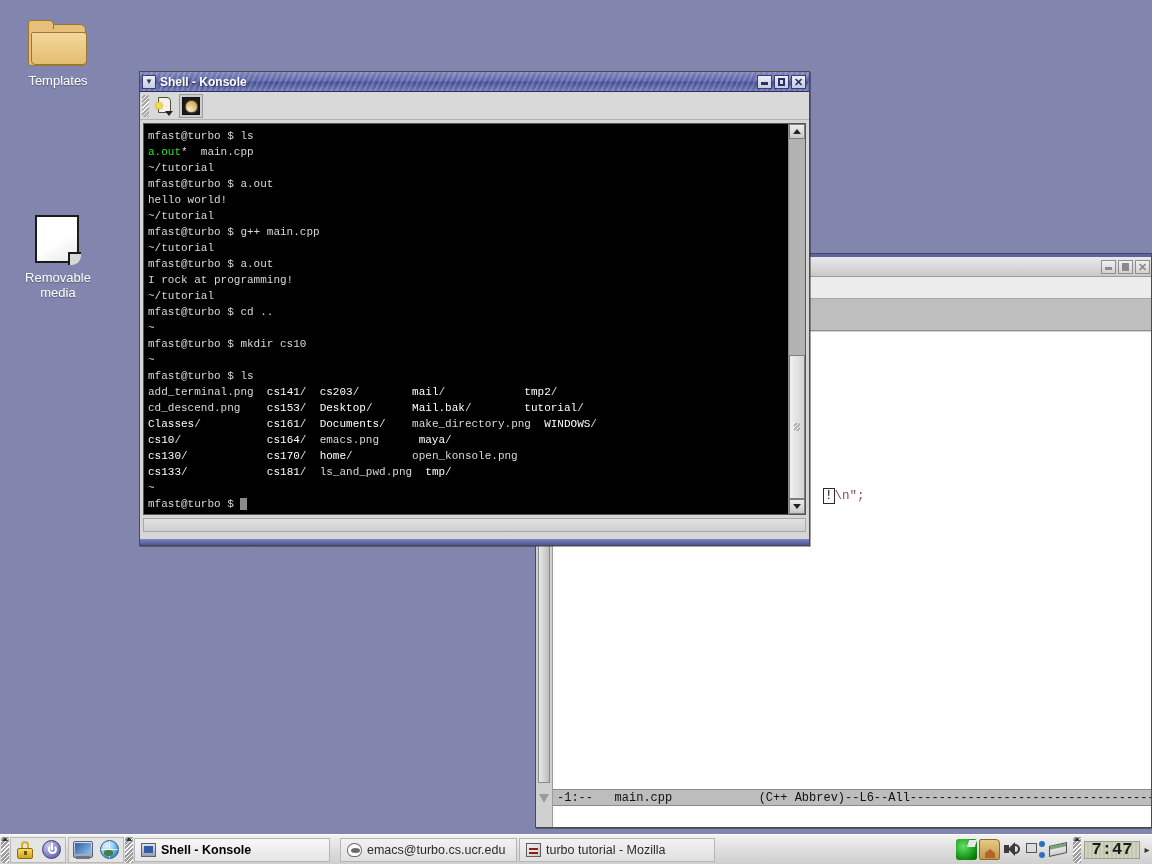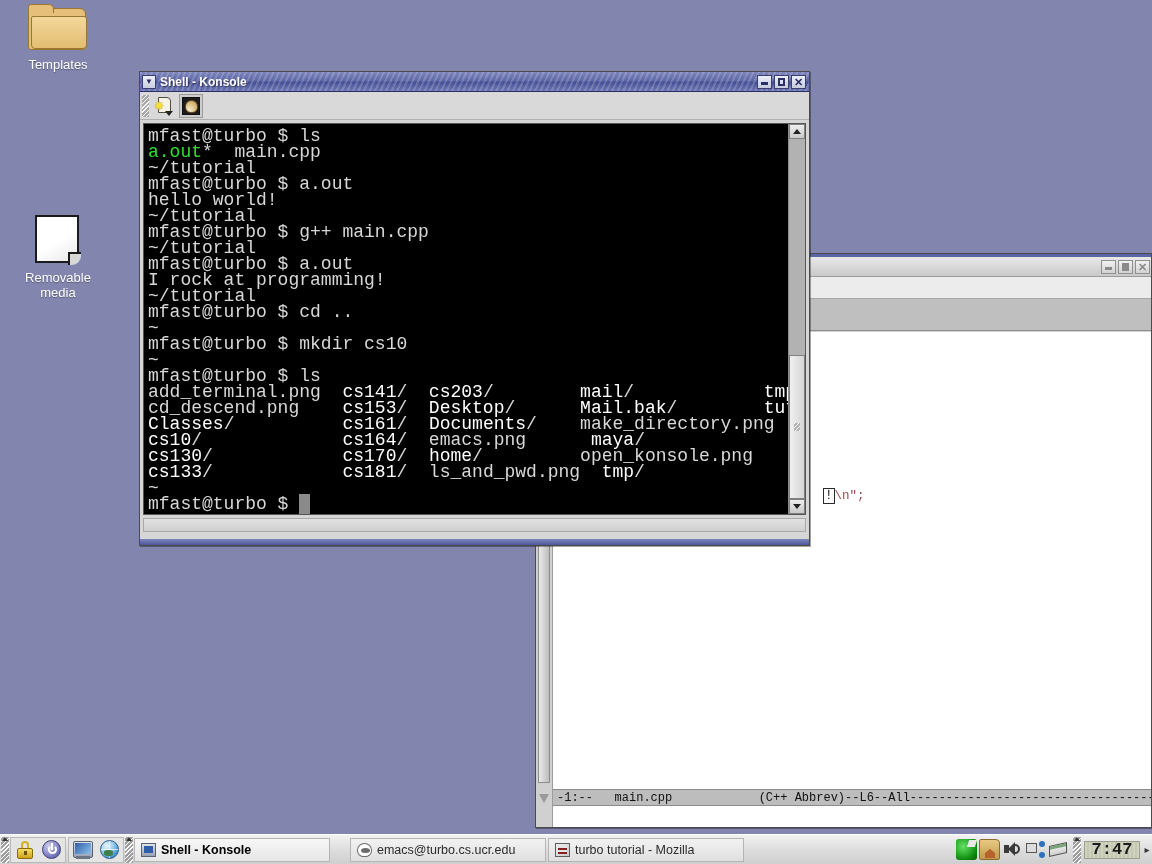--- a/index.html
+++ b/index.html
@@ -188,21 +188,21 @@
     background:#000;
     margin: 3px;
     border:1px solid #555;
     height: 392px;
     display:flex;
   }
   .term-text {
     flex:1 1 auto;
     color:#d8d8d8;
     font-family:"Liberation Mono","DejaVu Sans Mono",monospace;
-    font-size:18px;
+    font-size:11px;
     line-height:16px;
     padding: 4px 0 18px 4px;
     white-space:pre;
     overflow:hidden;
   }
   .grn { color:#2ee02e; }
   .blu { color:#ffffff; }
   .wht { color:#d8d8d8; }
   .cursor { background:#8a8a8a; color:#8a8a8a; }
 
@@ -380,21 +380,21 @@
     font-size:17px; font-weight:bold; color:#1b1b1b; letter-spacing:0px;
     padding:0 5px;
   }
   .tk-arrow-r { width:10px; text-align:center; font-size:10px; color:#333; }
 </style>
 </head>
 <body>
 
 <div id="screen">
 
-  <div class="desk-icon" style="left:3px; top:4px;text-align:center;">
+  <div class="desk-icon" style="left:3px; top:20px;text-align:center;">
     <span class="glyph folder-ico">
       <span class="back"></span>
         <span class="tab"></span>
         <span class="front"></span>
     </span>
     <span class="desk-label">Templates</span>
   </div>
 
 
   <div class="desk-icon" style="left:3px; top:215px;">
@@ -545,21 +545,21 @@
           </span>
       </div>
     </div>
 
     <div class="tk-grip"></div>
 
     <div class="task-btn active" style="width:196px;">
       <span class="mini mini-kons"></span>
       <span>Shell - Konsole</span>
     </div>
-    <div class="task-btn" style="width:196px; margin-left:20px;">
+    <div class="task-btn" style="width:177px; margin-left:10px;">
       <span class="mini mini-gnu"></span>
       <span>emacs@turbo.cs.ucr.edu</span>
     </div>
     <div class="task-btn" style="width:196px; margin-left:2px;">
       <span class="mini mini-moz"></span>
       <span>turbo tutorial - Mozilla</span>
     </div>
 
     <div style="flex:1 1 auto;"></div>
 

